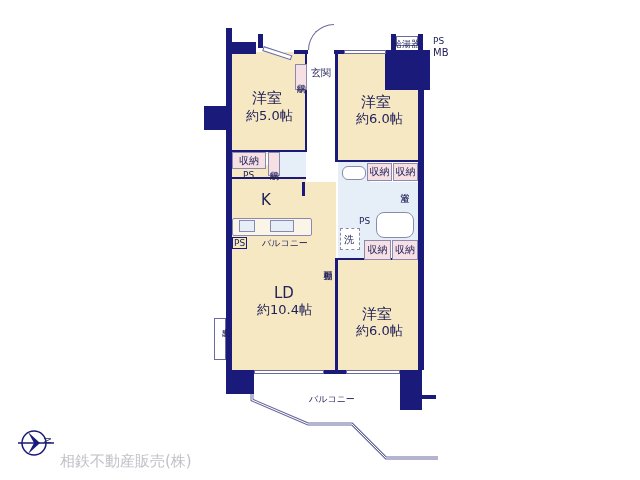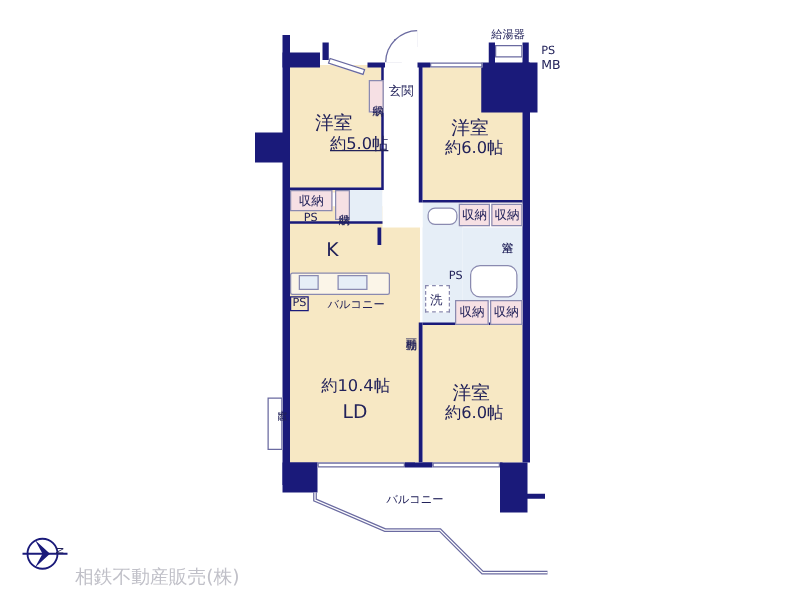--- a/index.html
+++ b/index.html
@@ -85,34 +85,34 @@
 <div class="ps" style="left:243px;top:170px;">PS</div>
 
 <div class="abs" style="left:342px;top:166px;width:22px;height:12px;border:1px solid #8a8ab0;border-radius:6px;background:#ffffff;"></div>
 <div class="abs" style="left:376px;top:212px;width:36px;height:24px;border:1px solid #8a8ab0;border-radius:8px;background:#ffffff;"></div>
 <div class="lbl vert" style="left:398px;top:186px;">浴室</div>
 <div class="ps" style="left:359px;top:216px;">PS</div>
 <div class="abs" style="left:340px;top:228px;width:20px;height:22px;border:1px dashed #8a8ab0;background:#ffffff;box-sizing:border-box;"></div>
 <div class="lbl" style="left:344px;top:233px;font-size:10px;">洗</div>
 
 <div class="lbl rname" style="left:252px;top:90px;">洋室</div>
-<div class="lbl rsize" style="left:264px;top:108px;text-decoration:underline;">約5.0帖</div>
+<div class="lbl rsize" style="left:246px;top:108px;">約5.0帖</div>
 <div class="lbl rname" style="left:361px;top:94px;">洋室</div>
 <div class="lbl rsize" style="left:356px;top:111px;">約6.0帖</div>
 <div class="lbl rname" style="left:261px;top:192px;">K</div>
-<div class="lbl rname" style="left:274px;top:285px;margin-top:36px;">LD</div>
+<div class="lbl rname" style="left:274px;top:285px;">LD</div>
 <div class="lbl rsize" style="left:257px;top:302px;">約10.4帖</div>
 <div class="lbl rname" style="left:362px;top:306px;">洋室</div>
 <div class="lbl rsize" style="left:356px;top:323px;">約6.0帖</div>
 
 <div class="lbl" style="left:311px;top:66px;font-size:10px;">玄関</div>
 <div class="lbl vert" style="left:321px;top:264px;">可動棚</div>
 <div class="lbl vert" style="left:219px;top:322px;font-size:8px;">出窓</div>
 <div class="lbl small" style="left:309px;top:393px;font-family:Liberation Serif, serif;">バルコニー</div>
-<div class="lbl small" style="left:393px;top:21px;">給湯器</div>
+<div class="lbl small" style="left:393px;top:38px;">給湯器</div>
 <div class="lbl small" style="left:433px;top:36px;font-size:9px;">PS</div>
 <div class="lbl small" style="left:433px;top:47px;font-size:10px;">MB</div>
 
 <svg class="abs" style="left:14px;top:426px;" width="40" height="34">
   <circle cx="20" cy="17" r="12" fill="none" stroke="#1a1a7a" stroke-width="1.5"></circle>
   <line x1="4" y1="17" x2="42" y2="17" stroke="#1a1a7a" stroke-width="1.5"></line>
   <path d="M14,6 L20,17 L14,28 L26,17 Z" fill="#1a1a7a"></path>
 </svg>
 <div class="lbl" style="left:44px;top:436px;font-size:8px;transform:rotate(90deg);">N</div>
 <div class="lbl" style="left:60px;top:452px;font-size:15px;color:#c0c0c8;">相鉄不動産販売(株)</div>

